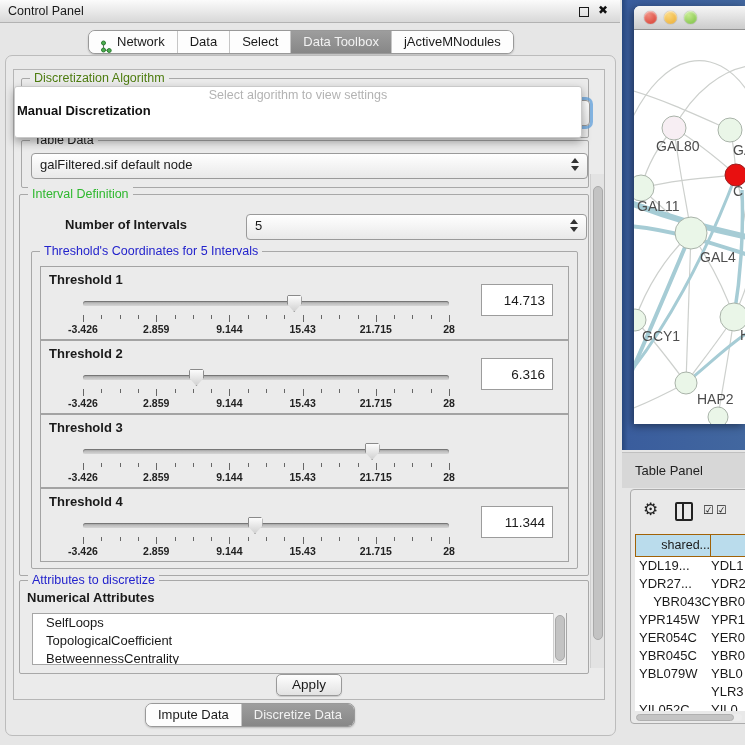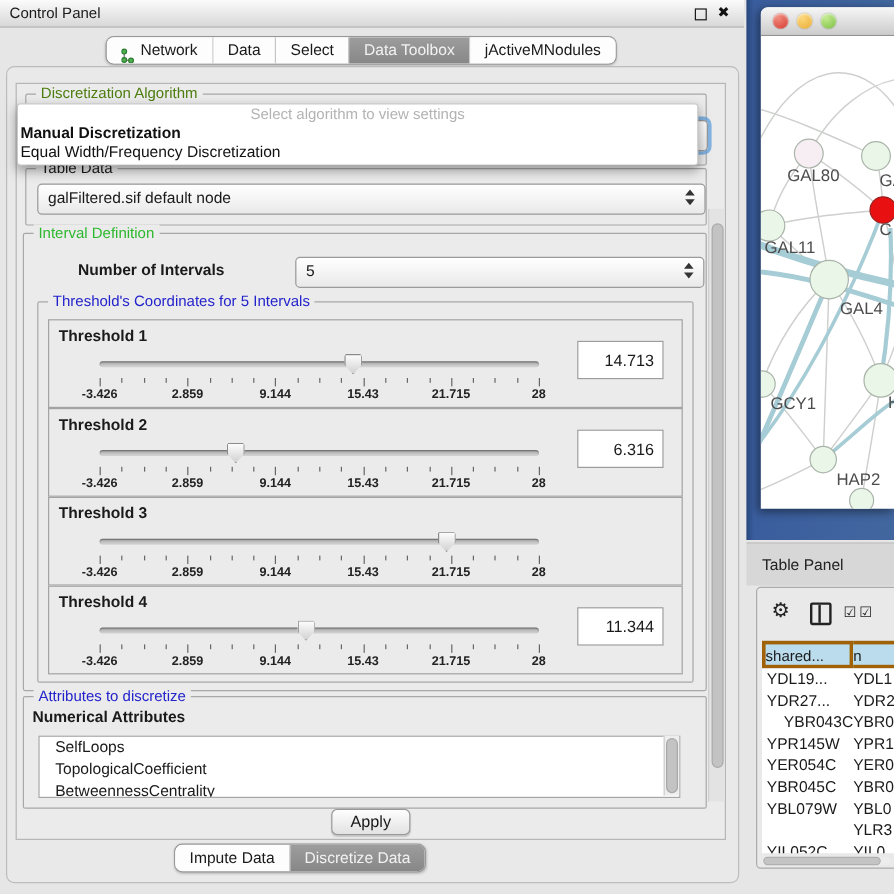--- a/index.html
+++ b/index.html
@@ -80,21 +80,21 @@
   .net-canvas{position:relative;width:122px;height:394px;}
 
   .tp-header{left:622px;top:452px;width:123px;height:35px;background:#d7d7d7;border-top:1px solid #c0c0c0;}
   .tp-header .t{position:absolute;left:13px;top:10px;font-size:13px;color:#222;}
   .tp-box{left:630px;top:489px;width:115px;height:233px;background:#e9e9e9;border:1px solid #ababab;border-radius:4px 0 0 4px;}
   .gear{position:absolute;left:12px;top:9px;font-size:17px;color:#222;}
   .colicon{position:absolute;left:44px;top:12px;width:14px;height:15px;border:2px solid #222;border-radius:2px;}
   .colicon:before{content:"";position:absolute;left:5px;top:0;width:2px;height:15px;background:#222;}
   .chk{position:absolute;top:13px;font-size:12px;color:#222;}
   .tp-hdr-row{position:absolute;left:4px;top:44px;height:23px;display:flex;}
-  .tp-hc{background:#badcec;border:3px solid #a16207;font-size:12.5px;line-height:21px;text-align:left;
+  .tp-hc{background:#badcec;border:1px solid #a16207;font-size:12.5px;line-height:21px;text-align:right;
          box-sizing:border-box;white-space:nowrap;overflow:hidden;}
   .tp-rows{position:absolute;left:4px;top:67px;width:111px;height:154px;background:#fff;overflow:hidden;}
   .tp-row{display:flex;height:18px;}
   .tp-c{font-size:13px;line-height:18px;white-space:nowrap;overflow:hidden;}
   .hsb{position:absolute;left:4px;top:224px;width:107px;height:7px;background:#ededed;border-radius:4px;}
   .hsb .th{position:absolute;left:1px;top:0;width:98px;height:7px;background:#c4c4c4;border-radius:4px;border:1px solid #b0b0b0;box-sizing:border-box;}
 </style>
 </head>
 <body>
 
@@ -138,21 +138,20 @@
         <span class="arrows">
             <div class="up"></div>
             <div class="dn"></div>
           </span>
       </div>
     </div>
 
     <div class="abs popup">
       <div class="hint">Select algorithm to view settings</div>
       <div class="item b">Manual Discretization</div>
-      <div class="item">Equal Width/Frequency Discretization</div>
     </div>
 
     <div class="group" style="left:7px;top:70px;width:566px;height:46px;">
       <span class="glabel">Table Data</span>
       <div class="combo" style="left:9px;top:12px;width:547px;height:24px;">
         <span>galFiltered.sif default node</span>
         <span class="arrows">
             <div class="up"></div>
             <div class="dn"></div>
           </span>

